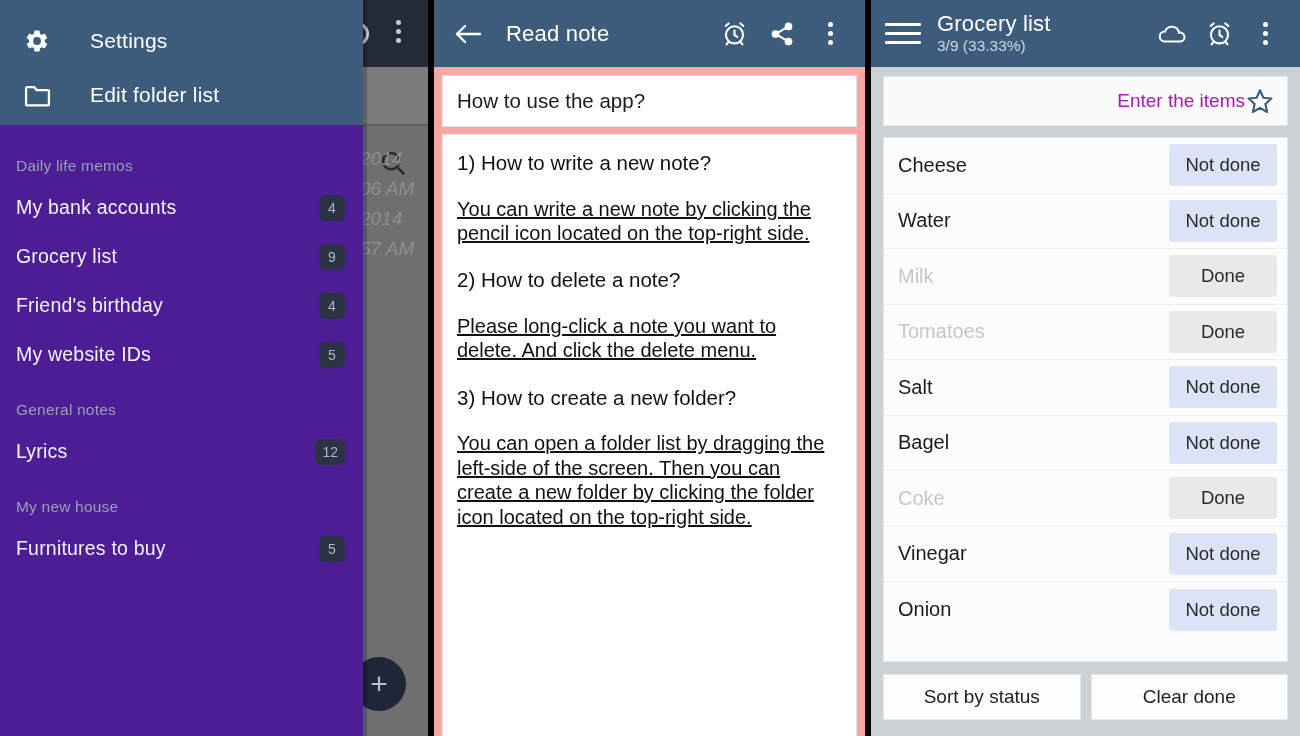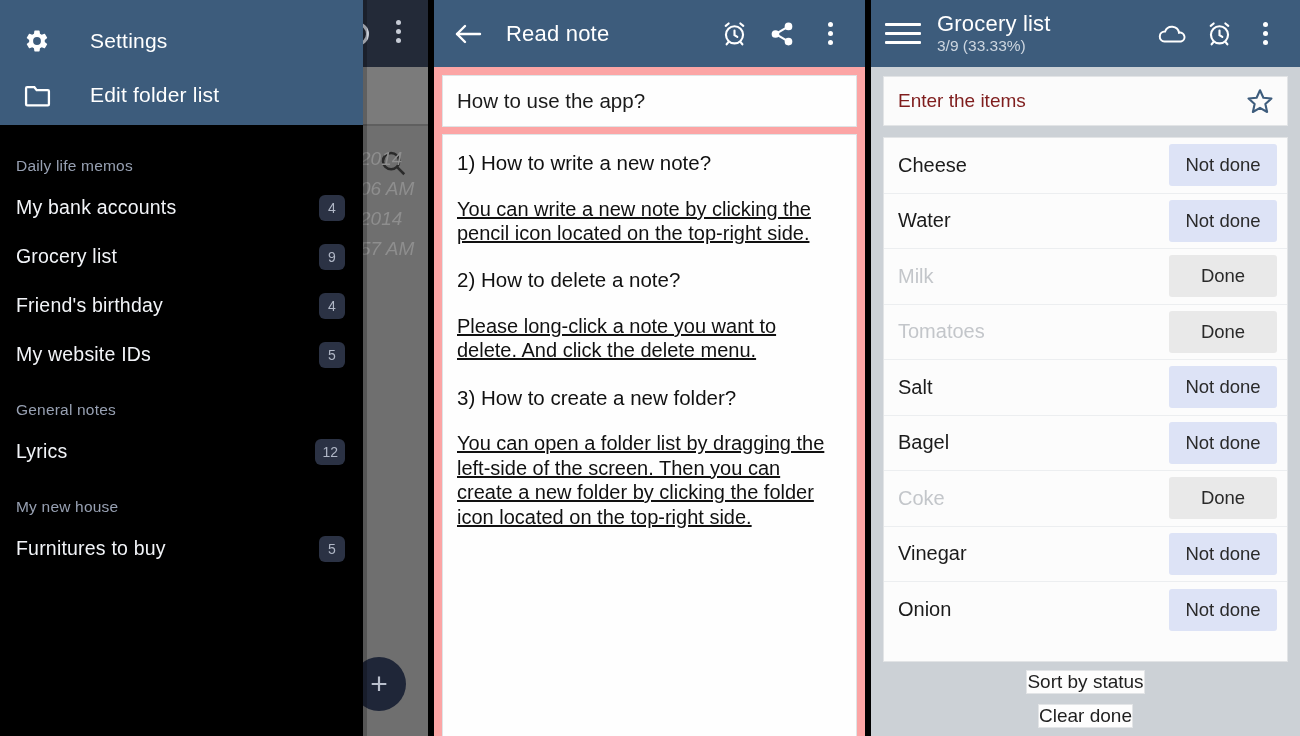--- a/index.html
+++ b/index.html
@@ -65,21 +65,21 @@
   }
   .p1-bg-divider {
     position: absolute; left: 0; top: 124px; width: 428px; height: 2px;
     background: #5f5f5f;
   }
 
   
   .drawer {
     position: absolute; left: 0; top: 0;
     width: 363px; height: 736px;
-    background: #000000;
+    background: #4c1d95;
     z-index: 4;
     overflow: hidden;
   }
   .drawer-head {
     height: 125px; background: #3d5c7c;
     padding-top: 14px;
   }
   .drawer-head-row {
     display: flex; align-items: center;
     height: 54px; padding-left: 20px;
@@ -165,21 +165,21 @@
   .titles3 { margin-left: 16px; flex: 1; }
   .titles3 .t1 { font-size: 22px; color:#fff; line-height: 1.08; letter-spacing:0.2px; }
   .titles3 .t2 { font-size: 15.5px; color:#cdd6e0; margin-top: 2px; }
   .appbar3 .acts { display:flex; align-items:center; gap:16px; padding-right:6px; }
   .appbar3 .acts .ic { width:30px; height:30px; display:flex; align-items:center; justify-content:center; color:#fff; }
 
   .entry-card {
     margin: 9px 12px 0 12px; background:#fbfbfb; border:1px solid #e2e4e6;
     height: 50px; display:flex; align-items:center; padding: 0 12px 0 14px;
   }
-  .entry-card .ph { flex:1; font-size: 19px; color:#7f1d1d; }
+  .entry-card .ph { flex:1; font-size: 19px; color:#a21caf;text-align:right; }
   .entry-card .star { width: 30px; height:30px; display:flex; align-items:center; justify-content:center; color:#3d5c7c; }
 
   .items-card {
     margin: 11px 12px 0 12px; background:#fcfcfc; border:1px solid #e2e4e6;
     height: 525px; overflow: hidden;
   }
   .item-row {
     display:flex; align-items:center; justify-content:space-between;
     height: 55.5px; padding: 0 10px 0 14px;
     border-bottom: 1px solid #eceef0;
@@ -190,21 +190,21 @@
   .status-badge {
     min-width: 108px; height: 42px;
     display:flex; align-items:center; justify-content:center;
     font-size: 18.5px; color:#2a2a2a; border-radius: 3px;
   }
   .status-badge.notdone { background:#dde3f6; }
   .status-badge.isdone  { background:#e9e9e9; }
 
   .bottom-bar {
     position:absolute; left:0; bottom:0; width:429px; height:66px;
-    display:flex; align-items:center; gap:10px; padding: 0 12px 12px 12px; flex-direction: column;
+    display:flex; align-items:center; gap:10px; padding: 0 12px 12px 12px;
   }
   .bottom-btn {
     flex:1; height: 46px; background:#fdfdfd; border:1px solid #e3e5e7;
     display:flex; align-items:center; justify-content:center;
     font-size: 19px; color:#1f1f1f;
   }
 </style>
 </head>
 <body>
 

